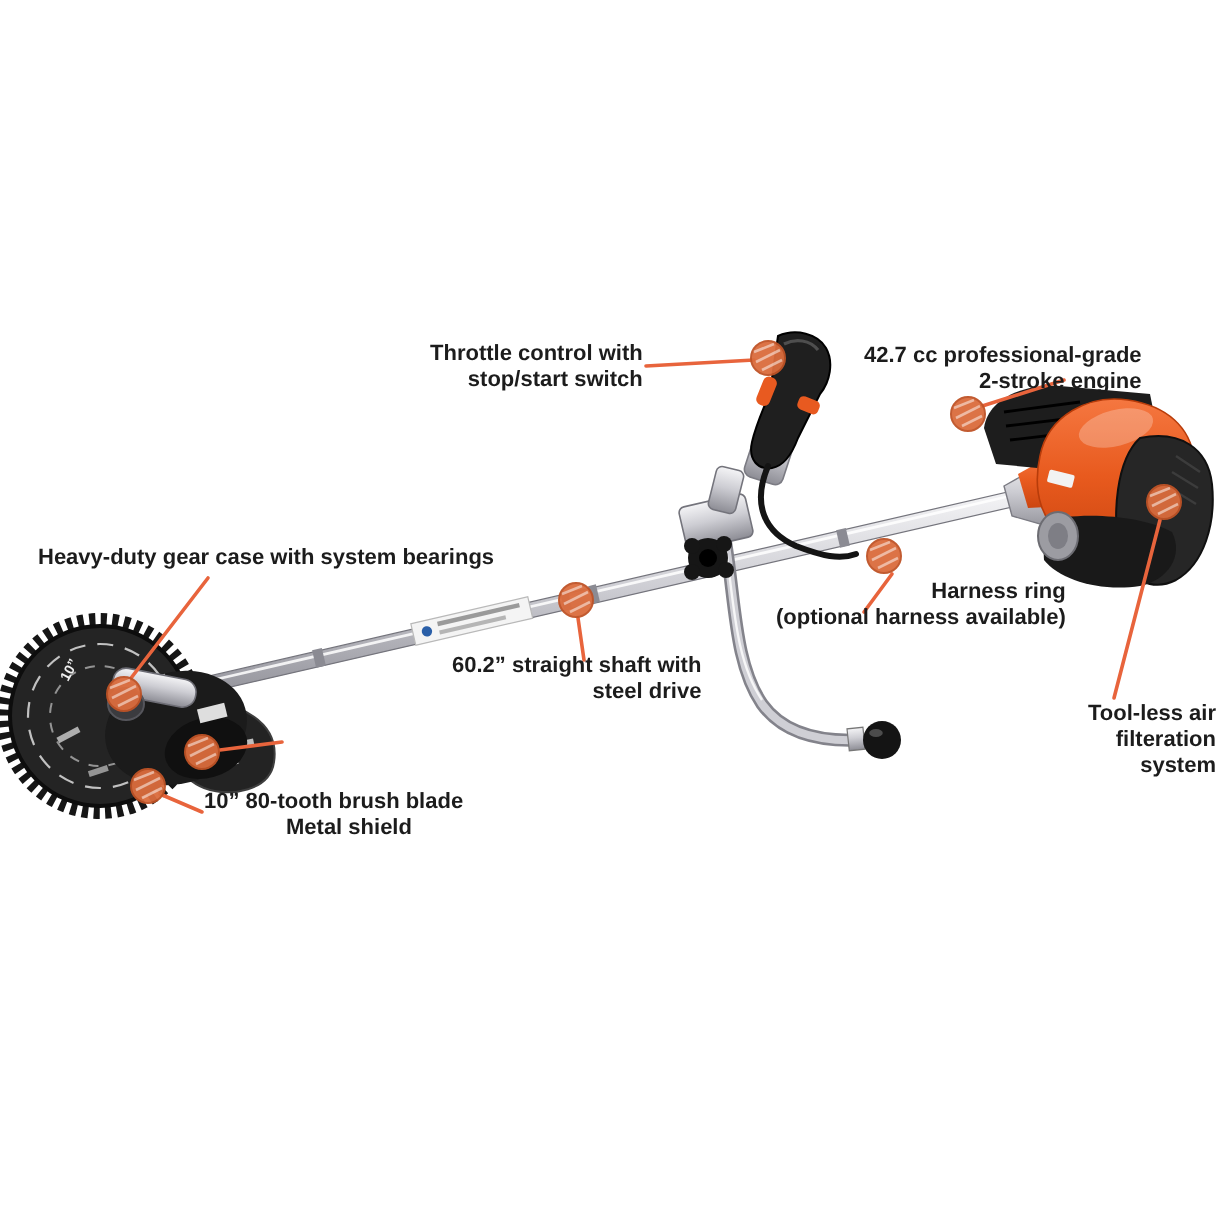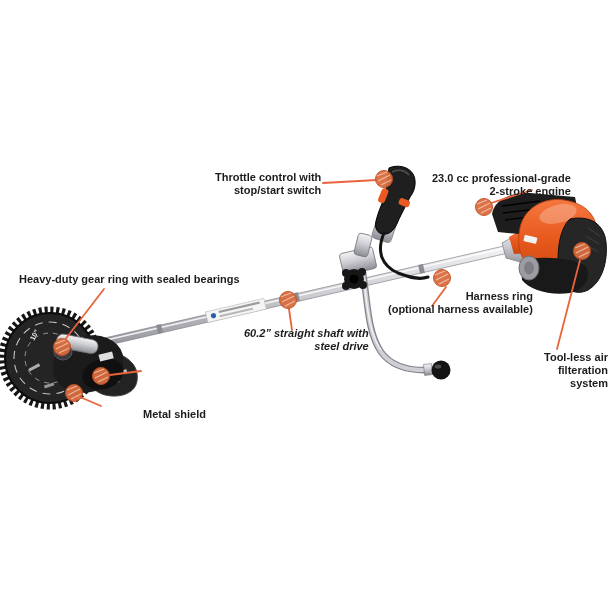--- a/index.html
+++ b/index.html
@@ -164,23 +164,24 @@
       <use href="#calloutDot" transform="translate(442,278)"></use>
       <use href="#calloutDot" transform="translate(288,300)"></use>
       <use href="#calloutDot" transform="translate(62,347)"></use>
       <use href="#calloutDot" transform="translate(101,376)"></use>
       <use href="#calloutDot" transform="translate(74,393)"></use>
     </g>
   </svg>
 
   <div class="label" style="left:215px;top:171px;">Throttle control with
 stop/start switch</div>
-  <div class="label" style="left:432px;top:172px;">23.0 cc professional-grade
+  <div class="label" style="left:432px;top:172px;">42.7 cc professional-grade
 2-stroke engine</div>
-  <div class="label" style="left:19px;top:273px;">Heavy-duty gear ring with sealed bearings</div>
-  <div class="label" style="left:244px;top:327px;font-style:italic;">60.2” straight shaft with
+  <div class="label" style="left:19px;top:273px;">Heavy-duty gear case with system bearings</div>
+  <div class="label" style="left:226px;top:327px;">60.2” straight shaft with
 steel drive</div>
   <div class="label" style="left:388px;top:290px;">Harness ring
 (optional harness available)</div>
   <div class="label" style="left:505px;top:351px;margin-left:24px;">Tool-less air
 filteration system</div>
   <div class="label" style="left:143px;top:364px;margin-top:44px;">Metal shield</div>
+  <div class="label" style="left:102px;top:395px;">10” 80-tooth brush blade</div>
 </div>
 
 </body></html>

